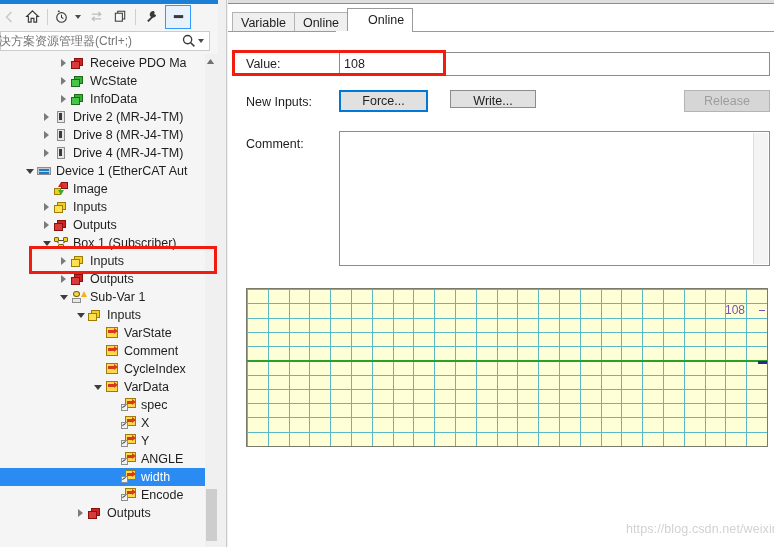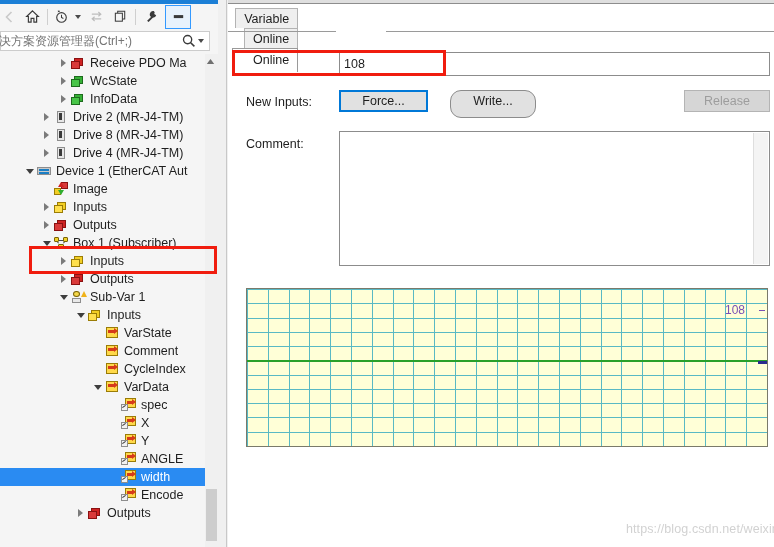--- a/index.html
+++ b/index.html
@@ -533,35 +533,35 @@
     </svg>
   </div>
 
   <div class="vsplit"></div>
   <div class="vsplit-line"></div>
 
   <div id="right">
     <div class="right-topline"></div>
     <div class="right-topline2"></div>
 
-    <div class="tabs" style="left:4px;flex-direction:column;">
+    <div class="tabs" style="left:4px;">
       <div class="tab">Variable</div>
       <div class="tab">Online</div>
       <div class="tab active">Online</div>
     </div>
     <div class="tabline"></div>
     <div class="tabline-cover" style="left:108px;width:50px;"></div>
 
     <div class="lbl-static" style="left:18px;top:57px;">Value:</div>
     <div class="inp" style="left:111px;top:52px;width:431px;height:24px;line-height:21px;">108</div>
 
     <div class="lbl-static" style="left:18px;top:95px;">New Inputs:</div>
     <div class="btn focus" style="left:111px;top:90px;width:89px;height:22px;line-height:19px;">Force...</div>
     <div class="btn disabled" style="left:456px;top:90px;width:86px;height:22px;line-height:20px;">Release</div>
-    <div class="btn" style="left:222px;top:90px;width:86px;height:28px;line-height:20px;border-radius:11px;">Write...</div>
+    <div class="btn" style="left:222px;top:90px;width:86px;height:18px;line-height:20px;">Write...</div>
 
     <div class="lbl-static" style="left:18px;top:137px;">Comment:</div>
     <div class="textarea" style="left:111px;top:131px;width:431px;height:135px;">
       <div class="ta-scroll"></div>
     </div>
 
     <div class="chartbox">
       <div class="chart-inner" id="chart-grid">
           <div class="gl-v" style="left: 0px;"></div>
           <div class="gl-v" style="left: 21px;"></div>

